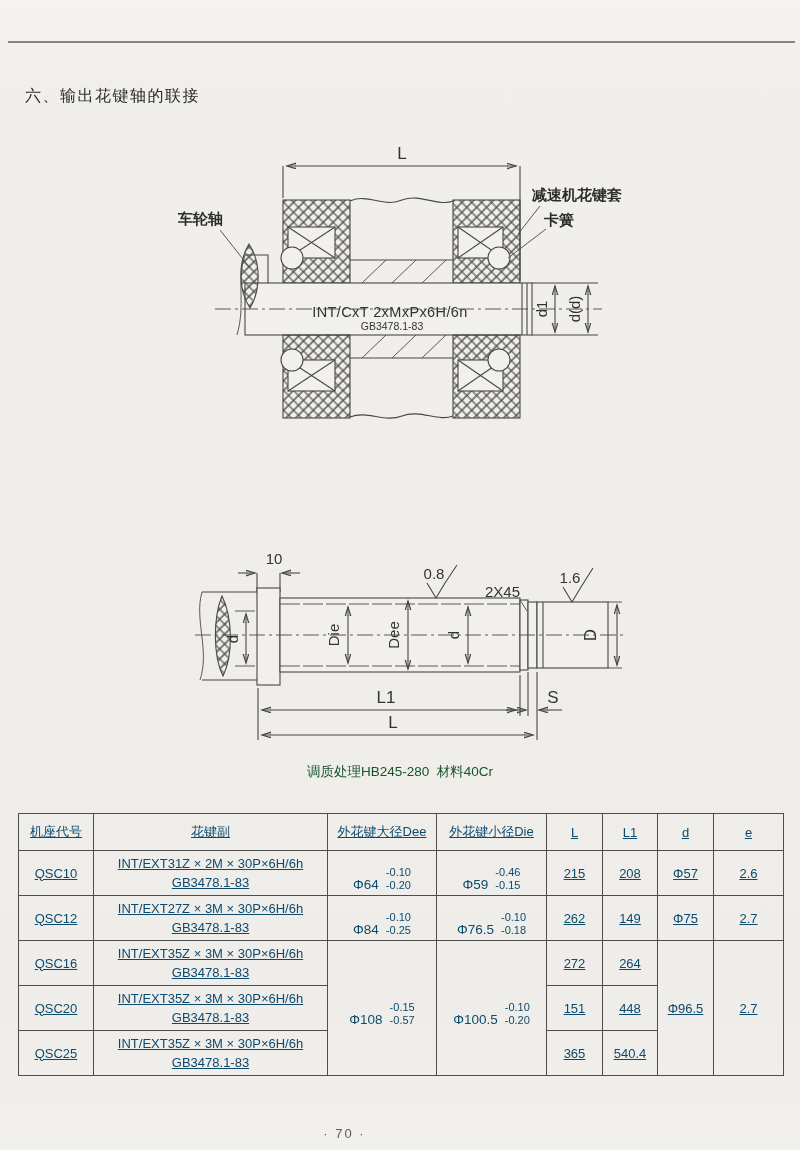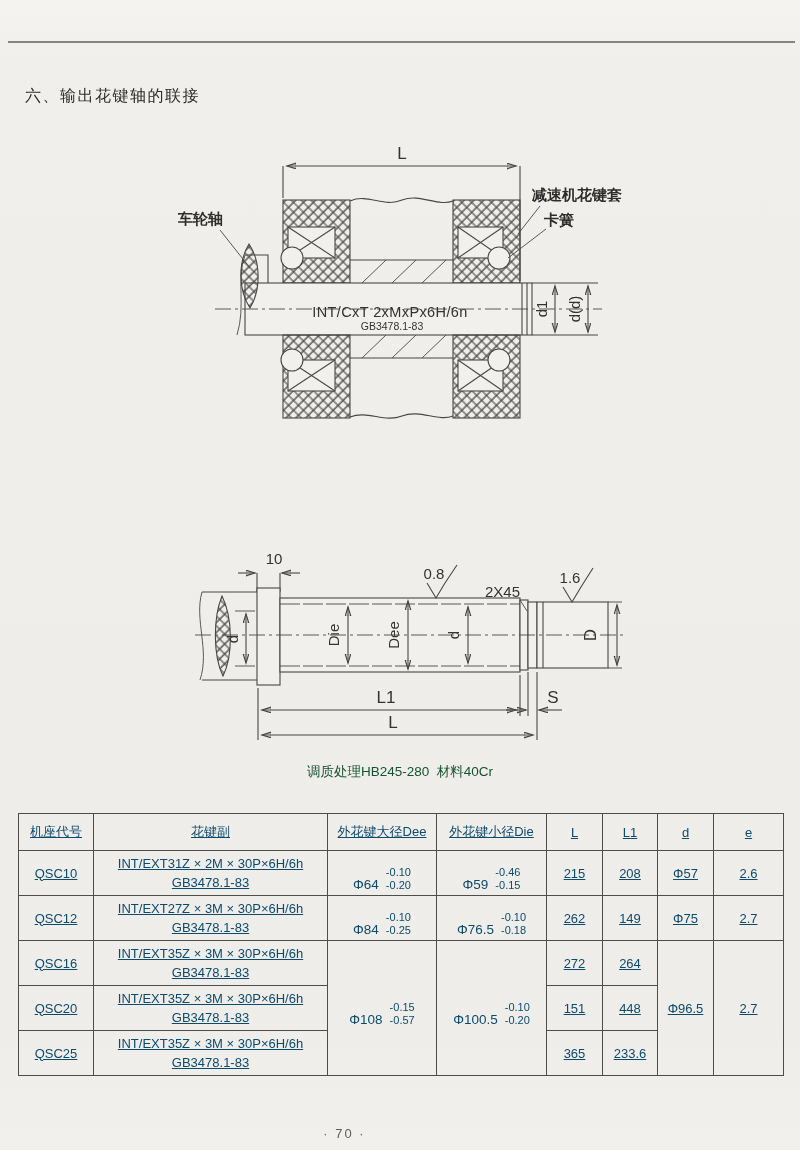--- a/index.html
+++ b/index.html
@@ -358,18 +358,18 @@
     <td>448</td>
   </tr>
 
   <tr class="data">
     <td>QSC25</td>
     <td>
       <div class="spline1">INT/EXT35Z × 3M × 30P×6H/6h</div>
       <div class="spline2">GB3478.1-83</div>
     </td>
     <td>365</td>
-    <td>233.6</td>
+    <td>540.4</td>
   </tr>
 </tbody>
   </table>
 
 <div class="footer">· 70 ·</div>
 
 </body></html>

